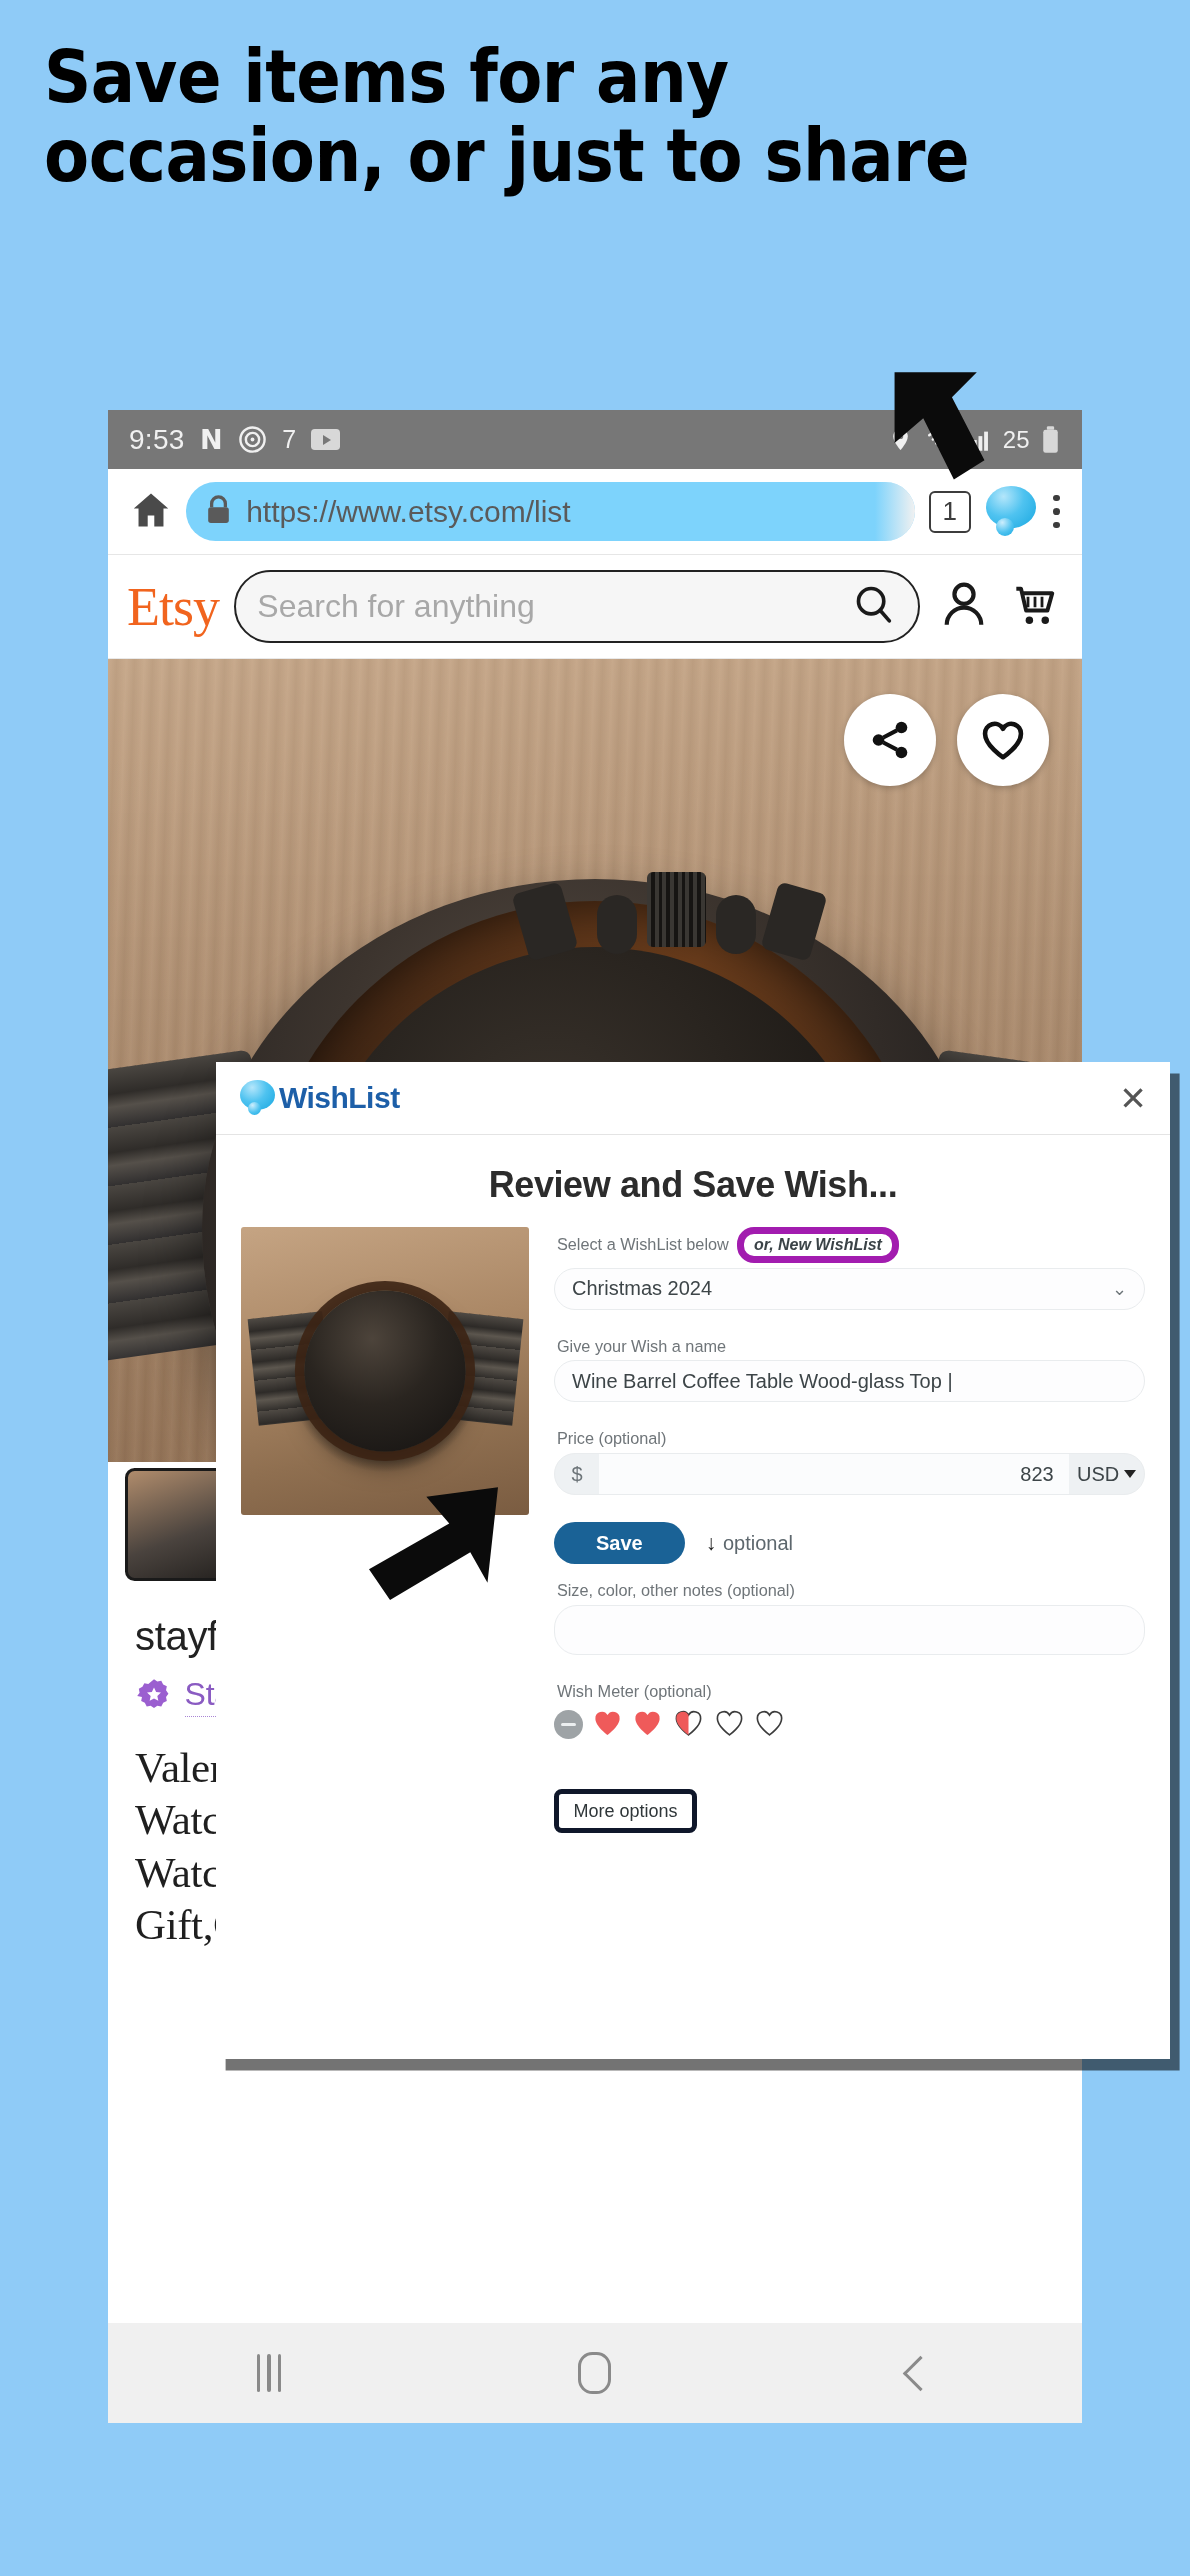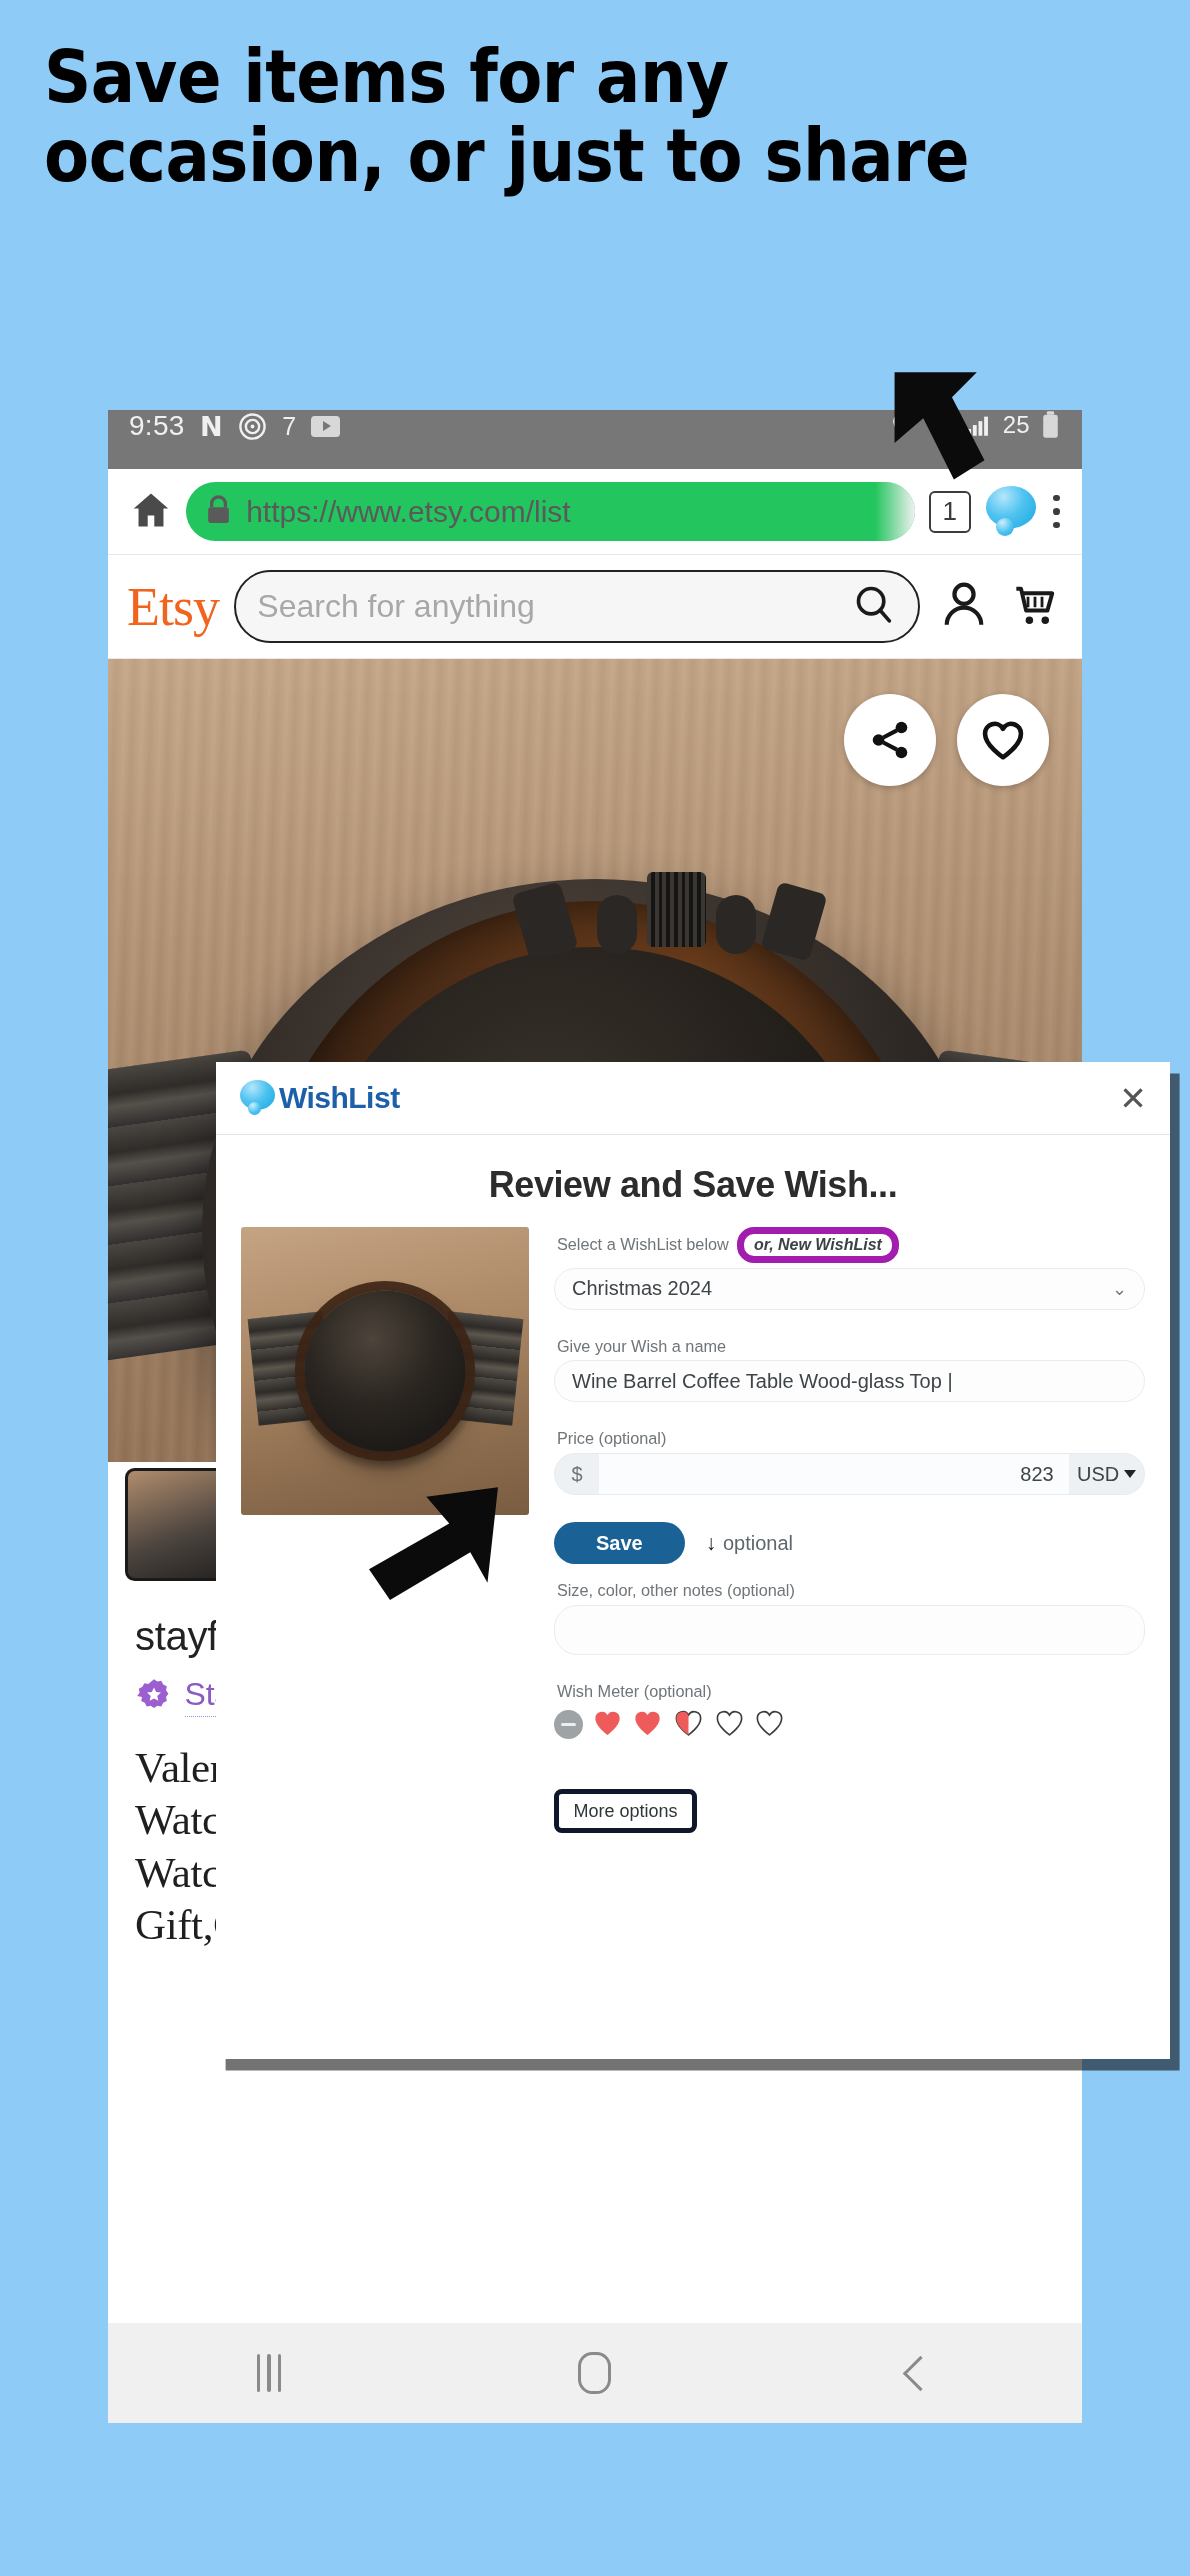--- a/index.html
+++ b/index.html
@@ -28,21 +28,21 @@
     position: absolute;
     left: 108px; top: 410px;
     width: 974px; height: 2013px;
     background: #ffffff;
     overflow: hidden;
   }
 
   
   .statusbar {
     height: 59px; background: #777777;
-    display: flex; align-items: flex-start;
+    display: flex; align-items: center;
     padding: 0 21px;
     color: #f0f0f0;
   }
   .sb-left { display: flex; align-items: center; gap: 15.3px; }
   .sb-time { font-size: 28px; font-weight: 400; letter-spacing: 0.3px; }
   .sb-ico { display: inline-flex; align-items: center; }
   .sb-n { font-size: 27px; font-weight: 700; font-family: "DejaVu Sans", sans-serif; }
   .sb-seven { font-size: 25px; font-weight: 500; }
   .sb-spacer { flex: 1; }
   .sb-right { display: flex; align-items: center; gap: 10.5px; }
@@ -54,21 +54,21 @@
   .yt-tri { width: 0; height: 0; border-left: 8.6px solid #777; border-top: 5.3px solid transparent; border-bottom: 5.3px solid transparent; margin-left: 1.9px;}
 
   
   .browserbar {
     height: 86px; background: #ffffff;
     display: flex; align-items: center;
     padding: 0 21px; gap: 13.4px;
     border-bottom: 1px solid #e6e6e6;
   }
   .urlpill {
-    flex: 1; height: 59px; background: #22c55e; border-radius: 31px;
+    flex: 1; height: 59px; background: #7dd3fc; border-radius: 31px;
     display: flex; align-items: center; padding: 0 15.3px; gap: 11.5px;
     overflow: hidden; position: relative;
   }
   .urltext {
     font-size: 30px; color: #5a5a5a; white-space: nowrap;
     font-family: "Liberation Sans", sans-serif;
   }
   .urlpill::after {
     content: ""; position: absolute; right: 0; top: 0; bottom: 0; width: 40px;
     background: linear-gradient(to right, rgba(241,241,241,0), #f1f1f1);

